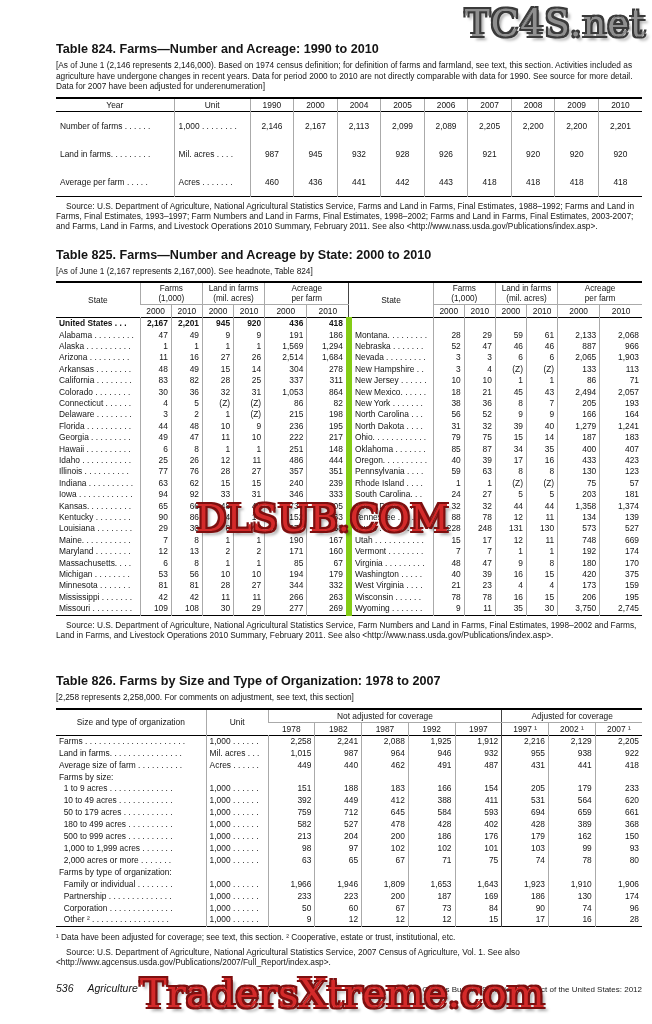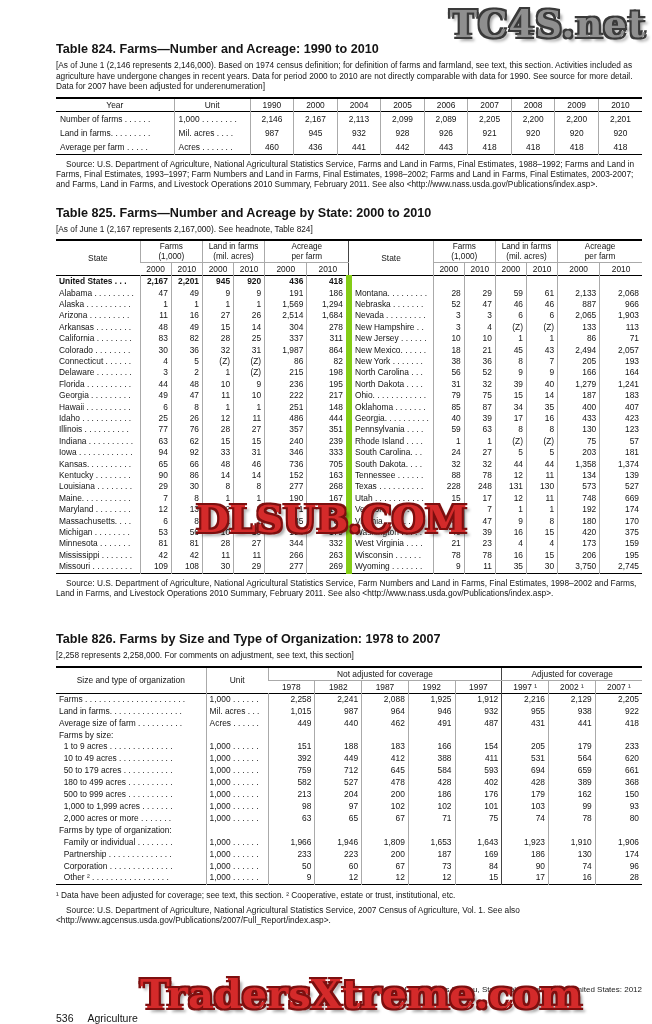--- a/index.html
+++ b/index.html
@@ -17,46 +17,46 @@
           border-top:2px solid #000; border-bottom:1px solid #000; }
   thead { border-bottom:1px solid #000; }
   th, td { font-size:8.4px; padding:1px 3px; overflow:hidden; white-space:nowrap; }
   thead th { font-weight:normal; text-align:center; vertical-align:middle; }
   th + th, td + td { border-left:1px solid #aaa; }
   .grp div { line-height:1.15; font-size:8.2px; }
   .grp { border-bottom:1px solid #aaa; }
   .div-strong { border-left:1px solid #444 !important; }
 
   
-  .t824 td { padding:2px 4px; }
+  .t824 td { padding:9px 4px; }
   .t824 td:nth-child(1), .t824 td:nth-child(2) { text-align:left; }
   .t824 td:nth-child(n+3) { text-align:center; }
 
   
   .t825 td { line-height:1.12; }
   .t825 td { text-align:right; }
   .t825 td:nth-child(1), .t825 td:nth-child(8) { text-align:left; }
   .t825 tbody td:nth-child(8) { border-left:6px solid #84cc16; }
   .t825 tbody tr:first-child td { font-weight:bold; }
 
   
   .t826 td { line-height:1.18; }
   .t826 td { text-align:right; }
   .t826 td:nth-child(1), .t826 td:nth-child(2) { text-align:left; }
   .t826 tbody td:nth-child(8) { border-left:1px solid #444; }
 
   .sect-824 { margin-top:42px; }
   .sect-825 { margin-top:16px; }
   .sect-826 { margin-top:34px; }
 
-  .footer-left { position:absolute; left:56px; top:1012px; font-size:10.5px; }
+  .footer-left { position:absolute; left:56px; top:982px; font-size:10.5px;font-style:italic; }
   .footer-left .pg { margin-right:14px; }
   .footer-credit { position:absolute; right:10px; top:985px; font-size:8px; color:#222; }
 
-  .wm { position:absolute; z-index:30; font-weight:bold; white-space:nowrap;
+  .wm { position:absolute; z-index:30; font-weight:normal; white-space:nowrap;
         font-family:"DejaVu Serif", serif; }
   .wm-top { top:2px; right:6px; font-size:37px; color:#8f8f8f; letter-spacing:1px;
         text-shadow:-2px -2px 0 #3a3a3a, 2px -2px 0 #3a3a3a, -2px 2px 0 #3a3a3a,
                     2px 2px 0 #3a3a3a, 4px 4px 3px rgba(0,0,0,.35); }
   .wm-red { color:#d42a2a;
         text-shadow:-2px -2px 0 #7d0f0f, 2px -2px 0 #7d0f0f, -2px 2px 0 #7d0f0f,
                     2px 2px 0 #7d0f0f, 4px 4px 3px rgba(0,0,0,.35); }
   .wm-mid { top:496px; left:196px; font-size:38px; }
   .wm-bottom { top:970px; left:140px; font-size:40px; }
 </style>
@@ -306,21 +306,21 @@
             <td>1</td>
             <td>86</td>
             <td>71</td>
           </tr>
           <tr>
             <td>Colorado . . . . . . . .</td>
             <td>30</td>
             <td>36</td>
             <td>32</td>
             <td>31</td>
-            <td>1,987</td>
+            <td>1,053</td>
             <td>864</td>
             <td>New Mexico. . . . . .</td>
             <td>18</td>
             <td>21</td>
             <td>45</td>
             <td>43</td>
             <td>2,494</td>
             <td>2,057</td>
           </tr>
           <tr>
@@ -404,21 +404,21 @@
             <td>407</td>
           </tr>
           <tr>
             <td>Idaho . . . . . . . . . . .</td>
             <td>25</td>
             <td>26</td>
             <td>12</td>
             <td>11</td>
             <td>486</td>
             <td>444</td>
-            <td>Georgia. . . . . . . . . .</td>
+            <td>Oregon. . . . . . . . . .</td>
             <td>40</td>
             <td>39</td>
             <td>17</td>
             <td>16</td>
             <td>433</td>
             <td>423</td>
           </tr>
           <tr>
             <td>Illinois . . . . . . . . . .</td>
             <td>77</td>

